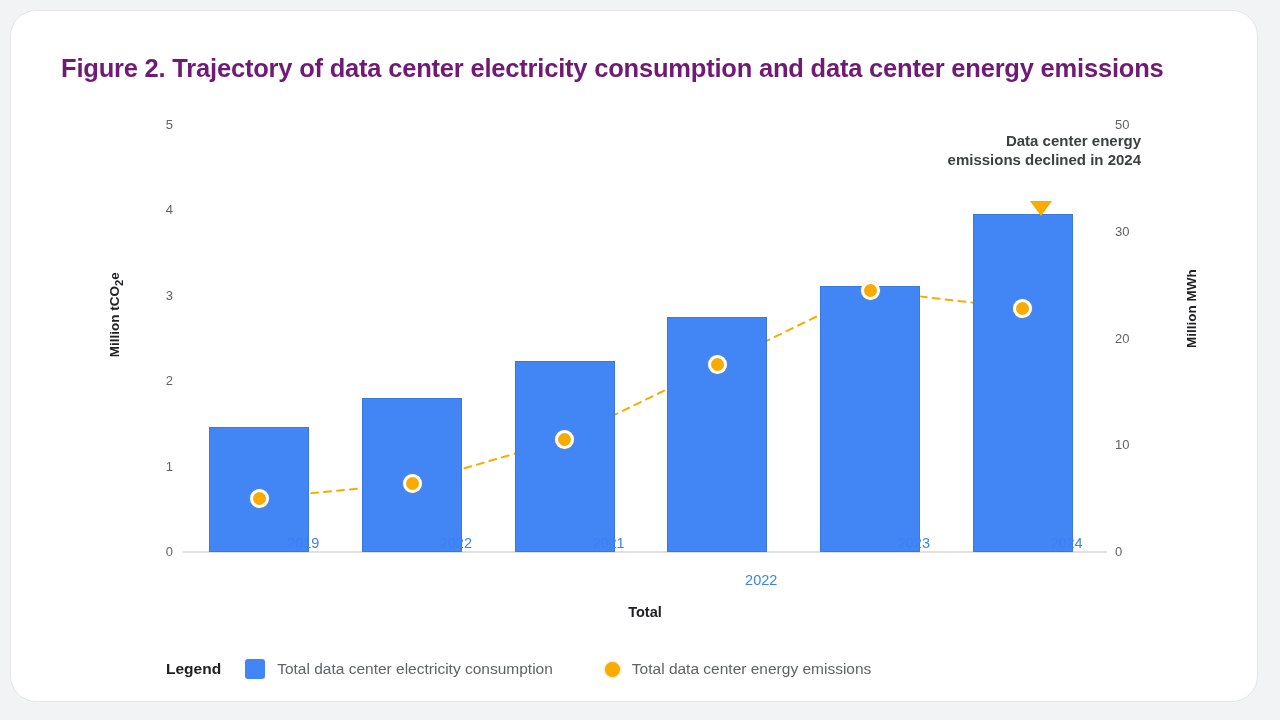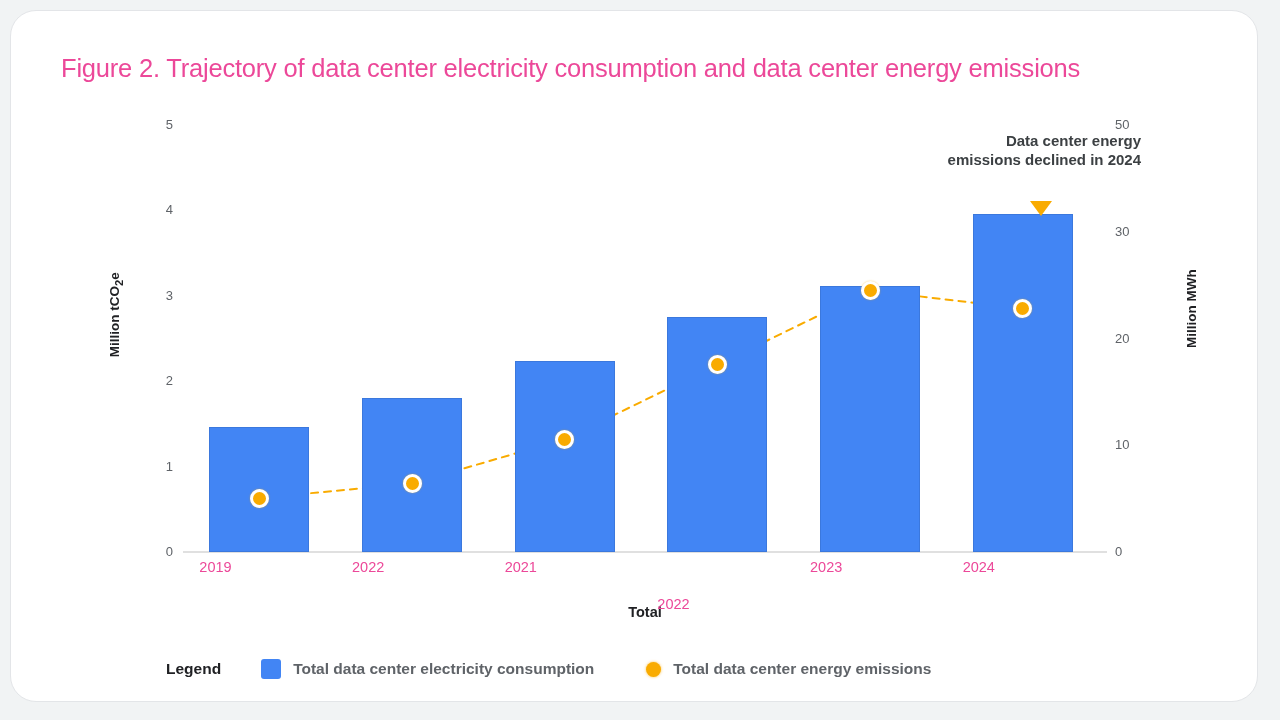--- a/index.html
+++ b/index.html
@@ -16,22 +16,22 @@
     background: #ffffff;
     border: 1px solid #e3e5e8;
     border-radius: 26px;
     box-sizing: border-box;
   }
   #fig-title {
     position: absolute;
     left: 50px; top: 42px;
     width: 1140px;
     font-size: 25.5px;
-    font-weight: 400;
-    color: #ec4899;
+    font-weight: 700;
+    color: #701a75;
     letter-spacing: -0.2px;
     line-height: 1.2;
   }
 
   
   #plot {
     position: absolute;
     left: 172px; top: 113px;
     width: 916px; height: 428px;
   }
@@ -87,26 +87,26 @@
     font-size: 13px;
     color: #5f6368;
     transform: translateY(-50%);
   }
   #axis-right-ticks {
     position: absolute;
     left: 1104px; top: 0; width: 44px; height: 720px;
   }
   .tick-x {
     position: absolute;
-    top: 548px;
+    top: 524px;
     width: 120px;
     margin-left: -60px;
-    text-align: left;
+    text-align: right;
     font-size: 14.5px;
-    color: #ec4899;
+    color: #3b82f6;
   }
   #ylabel-left {
     position: absolute;
     left: -5px; top: 295px;
     width: 220px;
     text-align: center;
     font-size: 13.5px;
     font-weight: 700;
     color: #202124;
     transform: rotate(-90deg);
@@ -157,27 +157,26 @@
     left: 155px; top: 648px;
     display: flex;
     align-items: center;
     gap: 14px;
     font-size: 15.5px;
     color: #5f6368;
   }
   #legend-title {
     font-weight: 700;
     color: #202124;
-    margin-right: 26px;
+    margin-right: 10px;
   }
   .legend-item {
     display: flex;
     align-items: center;
     gap: 12px;
-    font-weight: bold;
   }
   .legend-item + .legend-item { margin-left: 38px; }
   .sw-square {
     width: 20px; height: 20px;
     background: #4285F4;
     border-radius: 3px;
   }
   .sw-dot {
     width: 15px; height: 15px;
     border-radius: 50%;

